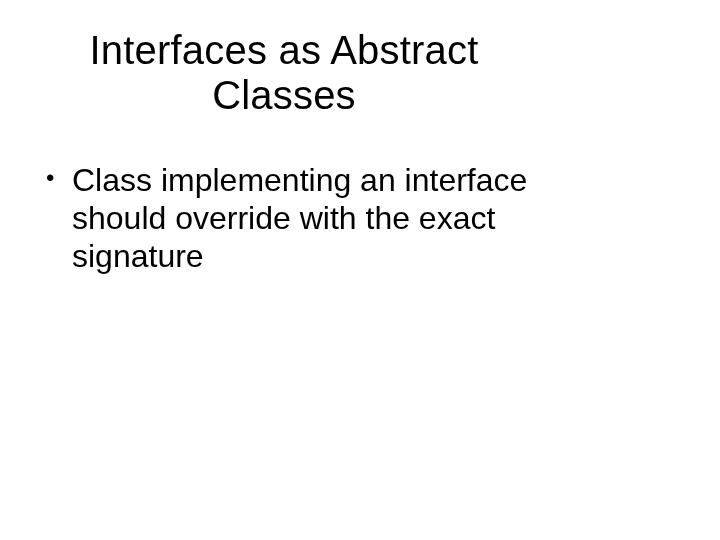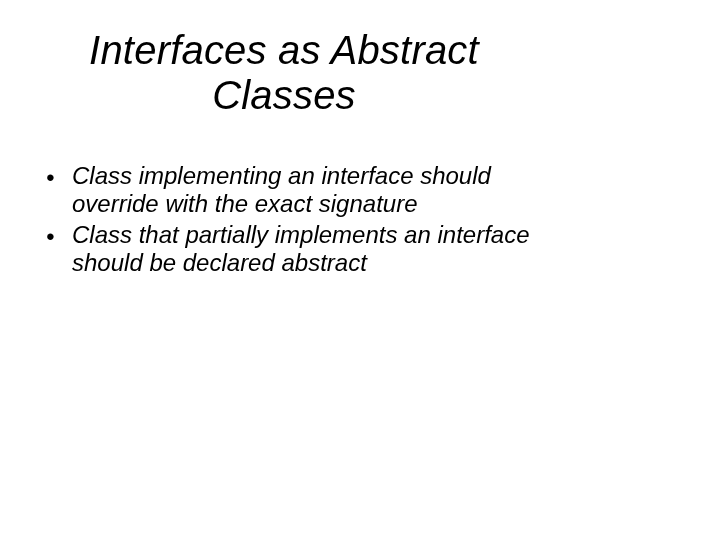--- a/index.html
+++ b/index.html
@@ -9,52 +9,50 @@
     height: 540px;
     background: #ffffff;
     font-family: Arial, Helvetica, sans-serif;
     color: #000;
   }
   .slide {
     box-sizing: border-box;
     width: 568px;
     height: 540px;
     padding: 28px 36px 36px 36px;
-    font-style: italic;
   }
   .title {
     font-size: 40px;
     font-weight: 400;
     text-align: center;
     margin: 0 0 44px 0;
     letter-spacing: 0.2px;
   }
   ul.bullets {
     list-style: none;
     margin: 0;
     padding: 0 0 0 6px;
   }
   ul.bullets li {
     position: relative;
-    font-size: 24px;
+    font-size: 32px;
     line-height: 1.18;
     padding-left: 30px;
     margin: 0 0 2px 0;
   }
   ul.bullets li::before {
     content: "•";
     position: absolute;
     left: 4px;
     top: 0;
     font-size: 24px;
     line-height: 1.3;
   }
 </style>
 </head>
 <body>
 
 <div class="slide">
   <h1 class="title">Interfaces as Abstract Classes</h1>
   <ul class="bullets">
     <li>Class implementing an interface should override with the exact signature</li>
-    <li>Class that partially implements an interface should be declared abstract</li>
   </ul>
 </div>
 
 </body></html>

